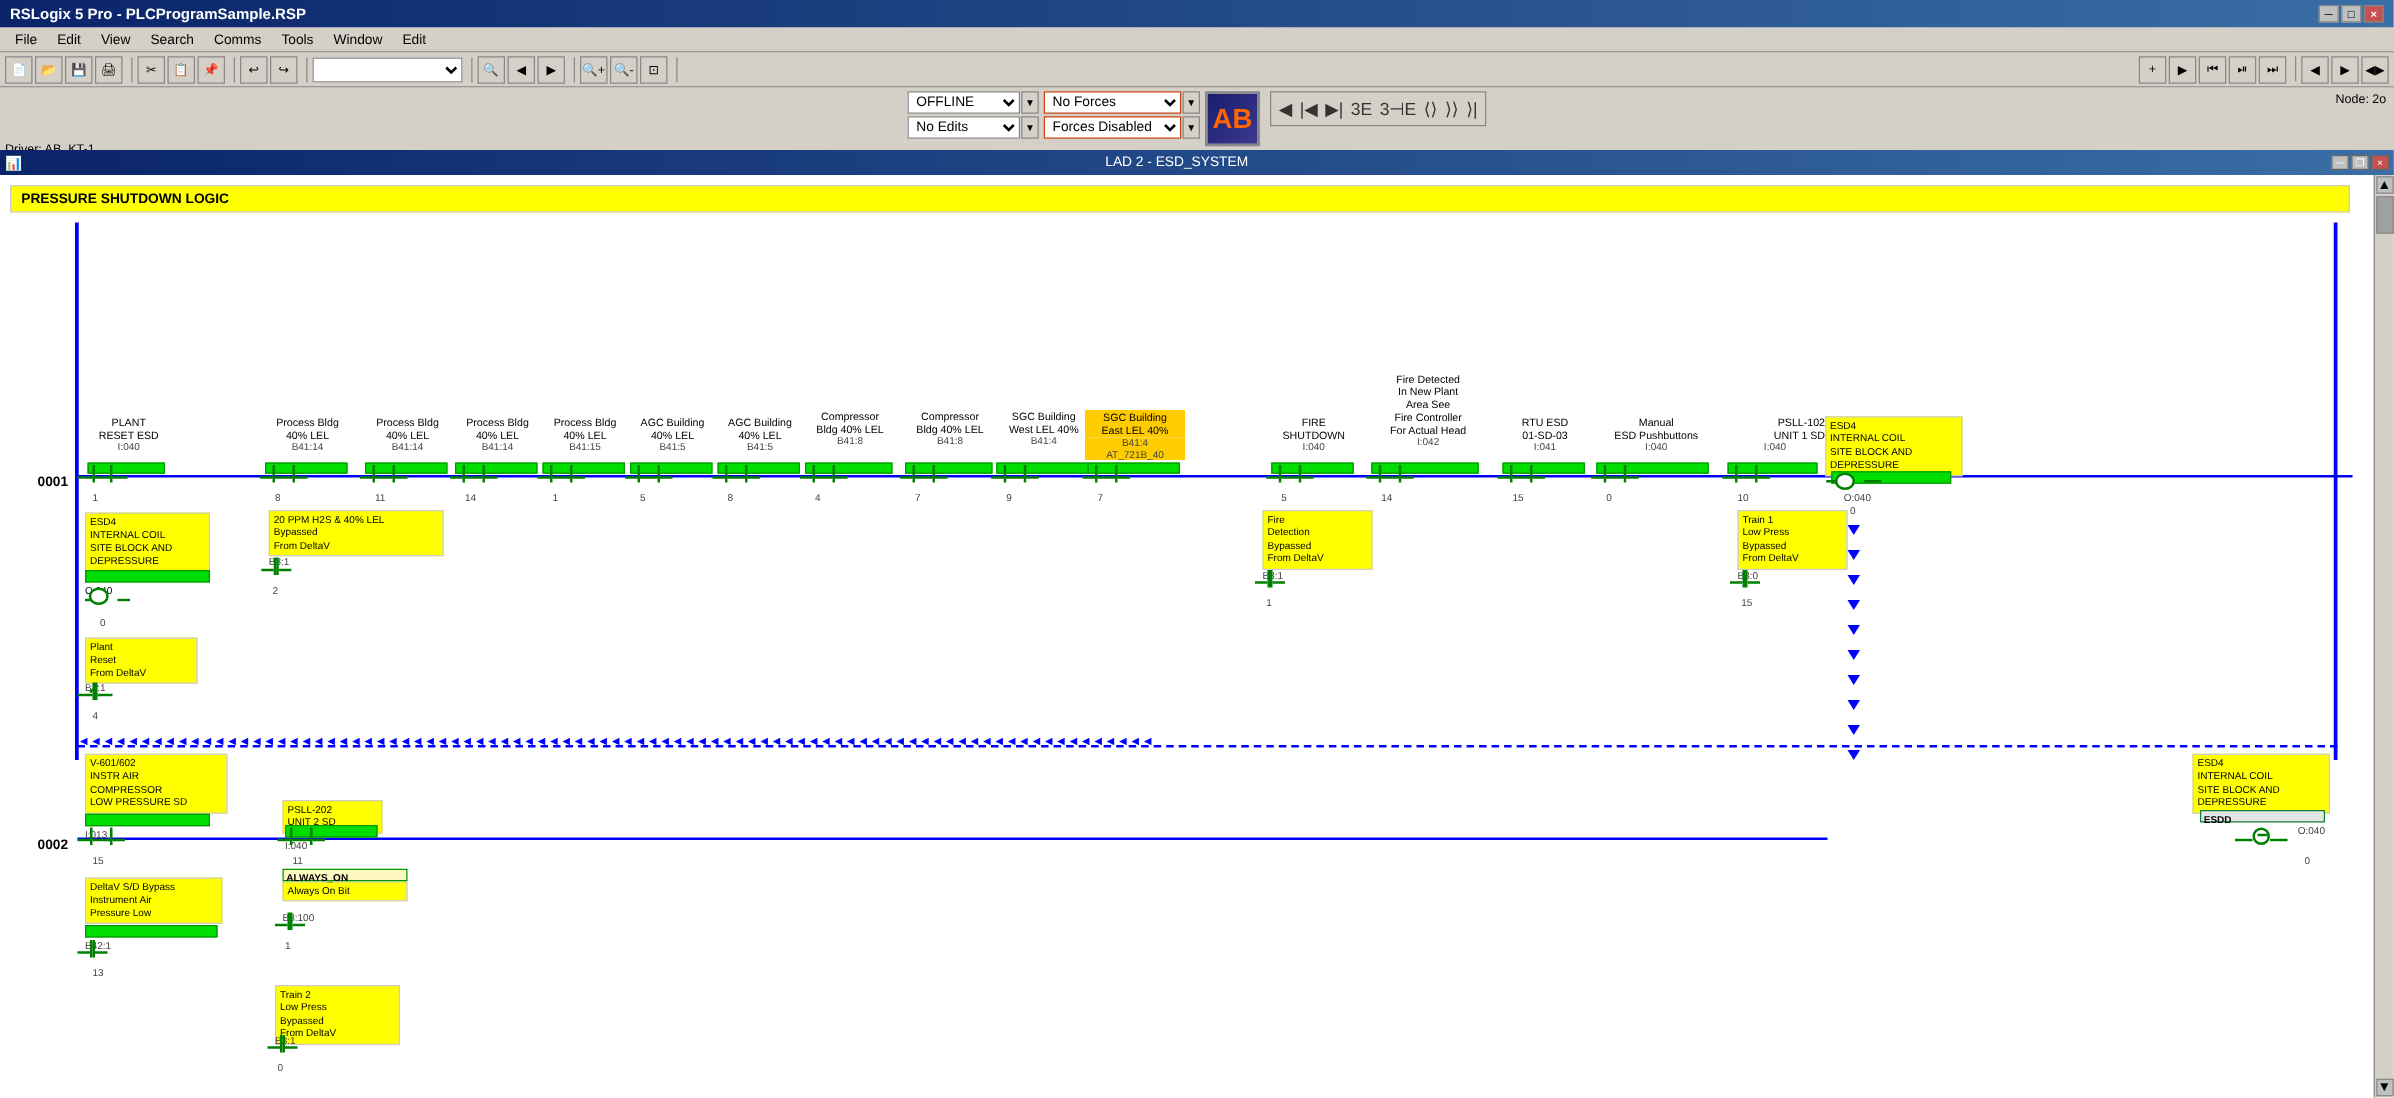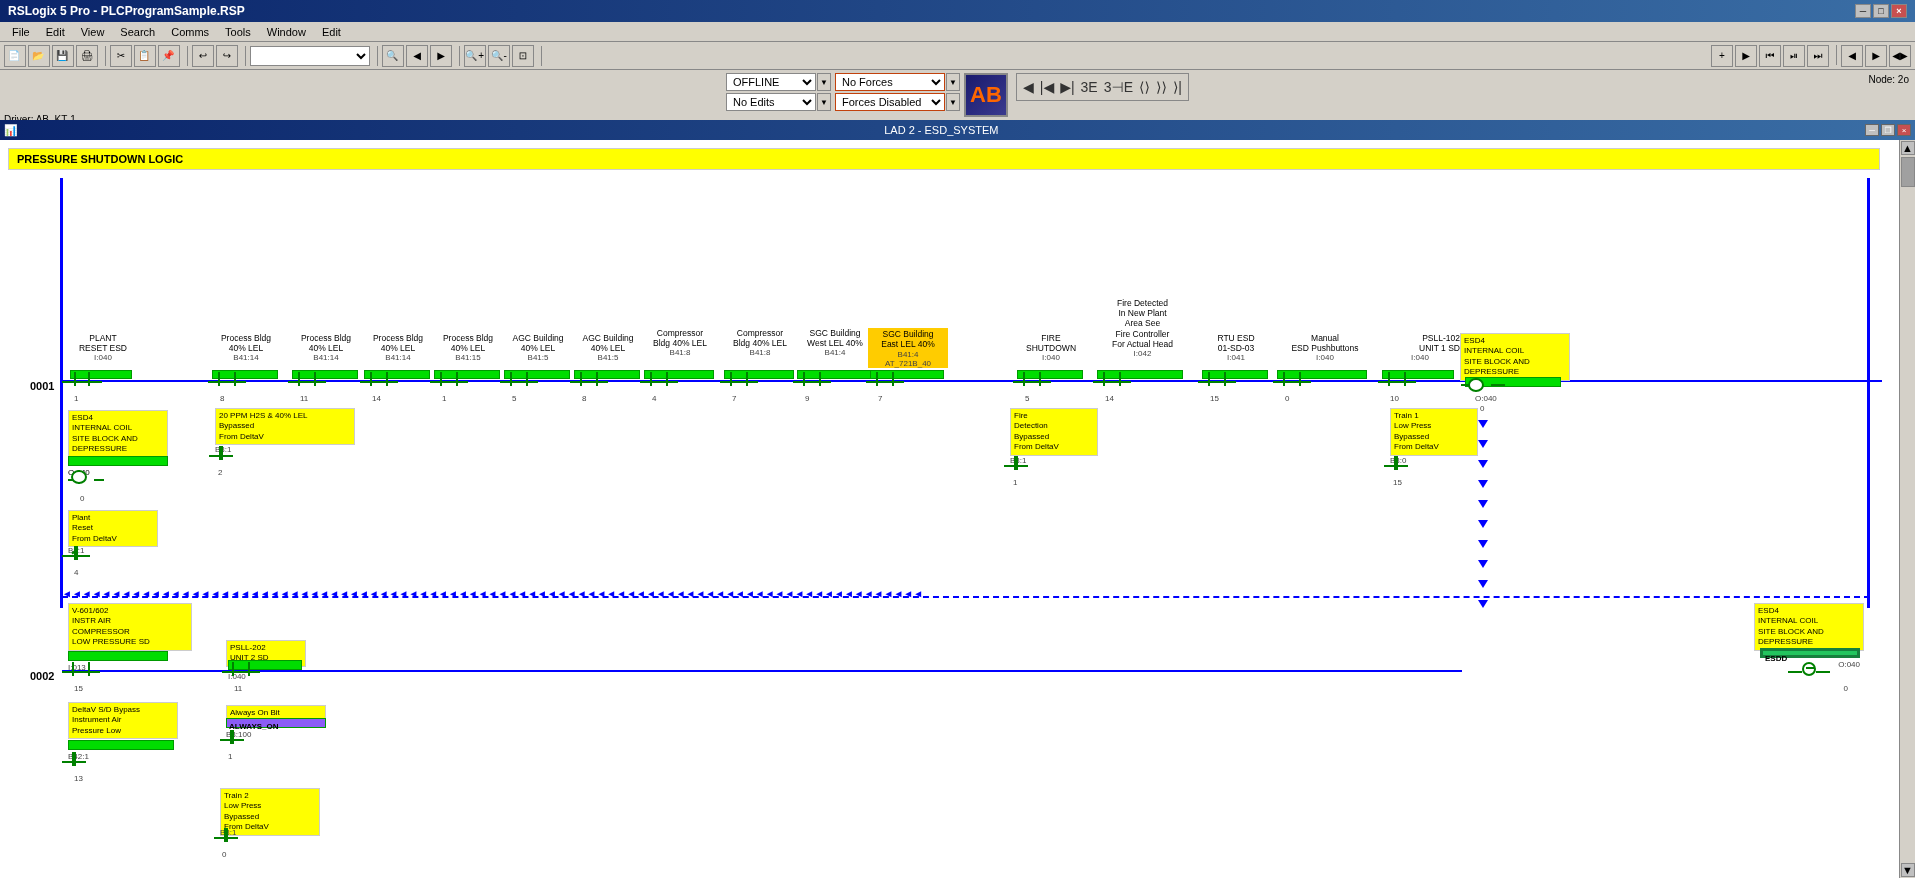--- a/index.html
+++ b/index.html
@@ -695,21 +695,21 @@
       <div style="position:absolute; left:62px; top:448px; right:30px; display:flex; align-items:center; overflow:hidden;">
         <div style="width:100%; display:flex; gap:18px;">
           <span style="color:blue; font-size:10px;">◄◄◄◄◄◄◄◄◄◄◄◄◄◄◄◄◄◄◄◄◄◄◄◄◄◄◄◄◄◄◄◄◄◄◄◄◄◄◄◄◄◄◄◄◄◄◄◄◄◄◄◄◄◄◄◄◄◄◄◄◄◄◄◄◄◄◄◄◄◄◄◄◄◄◄◄◄◄◄◄◄◄◄◄◄◄◄</span>
         </div>
       </div>
 
       <div class="rung-num" style="top:530px;">0002</div>
 
       <div style="position:absolute; left:62px; top:530px; width:1400px; height:2px; background:blue;"></div>
 
-      <div style="position:absolute; left:68px; top:463px; width:124px; background:yellow; border:1px solid #ccc; padding:2px 3px; font-size:8px; line-height:1.3;">
+      <div style="position:absolute; left:68px; top:463px; width:114px; background:yellow; border:1px solid #ccc; padding:2px 3px; font-size:8px; line-height:1.3;">
         V-601/602<br>INSTR AIR<br>COMPRESSOR<br>LOW PRESSURE SD
       </div>
       <div style="position:absolute; left:68px; top:511px; width:100px; height:10px; background:#00dd00; border:1px solid #009900;"></div>
       <div style="position:absolute; left:68px; top:523px; font-size:8px; color:#444;">I:013</div>
       <div style="position:absolute; left:62px; top:528px; display:flex; align-items:center;">
         <div style="width:10px; height:2px; background:green;"></div>
         <div style="width:2px; height:14px; background:green; margin-top:-6px;"></div>
         <div style="width:14px; height:2px; background:green;"></div>
         <div style="width:2px; height:14px; background:green; margin-top:-6px;"></div>
         <div style="width:10px; height:2px; background:green;"></div>
@@ -739,21 +739,21 @@
         <div style="width:2px; height:14px; background:green; margin-top:-6px;"></div>
         <div style="width:14px; height:2px; background:green;"></div>
         <div style="width:2px; height:14px; background:green; margin-top:-6px;"></div>
         <div style="width:10px; height:2px; background:green;"></div>
       </div>
       <div style="position:absolute; left:234px; top:544px; font-size:8px; color:#444;">11</div>
 
       <div style="position:absolute; left:226px; top:565px; width:100px; background:yellow; border:1px solid #ccc; padding:2px 3px; font-size:8px; line-height:1.3;">
         Always On Bit
       </div>
-      <div style="position:absolute; left:226px; top:578px; width:100px; height:10px; background:#8b5cf6; border:1px solid #009900;">
+      <div style="position:absolute; left:226px; top:555px; width:100px; height:10px; background:#fef9c3; border:1px solid #009900;">
         <span style="font-size:8px; font-weight:bold; color:black; padding-left:2px;">ALWAYS_ON</span>
       </div>
       <div style="position:absolute; left:226px; top:590px; font-size:8px; color:#444;">B3:100</div>
       <div style="position:absolute; left:220px; top:596px; display:flex; align-items:center;">
         <div style="width:10px; height:2px; background:green;"></div>
         <div style="width:2px; height:14px; background:green; margin-top:-6px;"></div>
         <div style="width:2px; height:14px; background:green; margin-top:-6px;"></div>
         <div style="width:10px; height:2px; background:green;"></div>
       </div>
       <div style="position:absolute; left:228px; top:612px; font-size:8px; color:#444;">1</div>
@@ -766,21 +766,21 @@
         <div style="width:10px; height:2px; background:green;"></div>
         <div style="width:2px; height:14px; background:green; margin-top:-6px;"></div>
         <div style="width:2px; height:14px; background:green; margin-top:-6px;"></div>
         <div style="width:10px; height:2px; background:green;"></div>
       </div>
       <div style="position:absolute; left:222px; top:710px; font-size:8px; color:#444;">0</div>
 
       <div style="position:absolute; right:36px; top:463px; width:110px; background:yellow; border:1px solid #ccc; padding:2px 3px; font-size:8px; line-height:1.3;">
         ESD4<br>INTERNAL COIL<br>SITE BLOCK AND<br>DEPRESSURE
       </div>
-      <div style="position:absolute; right:40px; top:508px; width:100px; height:10px; background:#22c55e; border:3px solid #15803d;">
+      <div style="position:absolute; right:40px; top:508px; width:100px; height:10px; background:#e5e5e5; border:1px solid #15803d;">
         <span style="font-size:8px; font-weight:bold; color:black; padding-left:2px;">ESDD</span>
       </div>
       <div style="position:absolute; right:40px; top:520px; font-size:8px; color:#444;">O:040</div>
 
       <div style="position:absolute; right:70px; top:528px; display:flex; align-items:center;">
         <div style="width:14px; height:2px; background:green;"></div>
         <div style="width:14px; height:14px; border:2px solid green; border-radius:50%; background:white; position:relative; margin-top:-6px;">
           <div style="position:absolute; left:2px; top:3px; width:8px; height:2px; background:green;"></div>
         </div>
         <div style="width:14px; height:2px; background:green;"></div>

